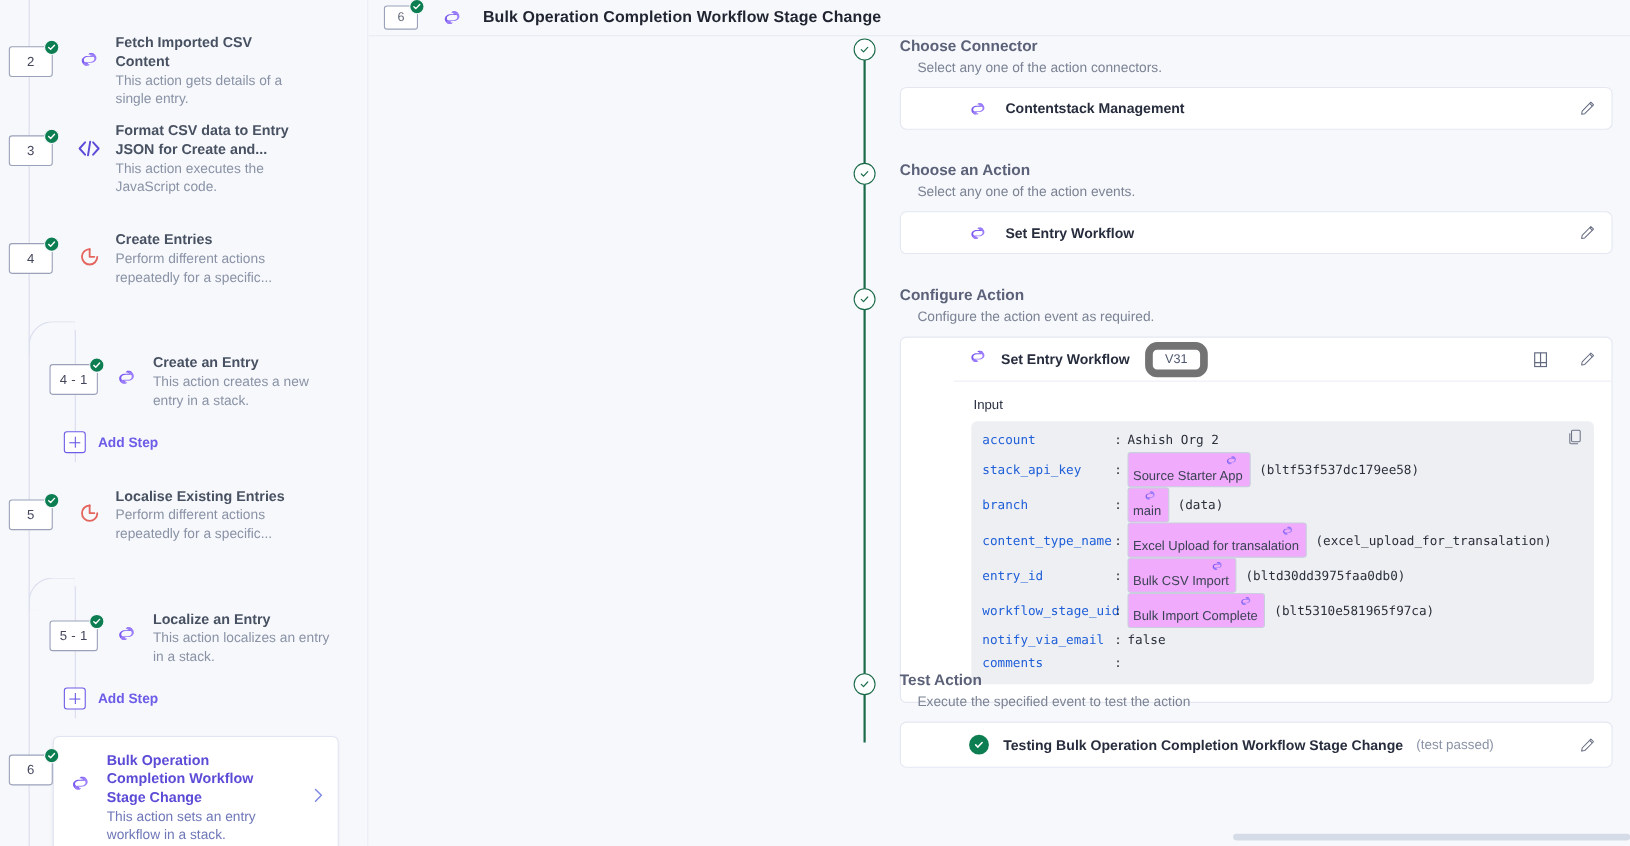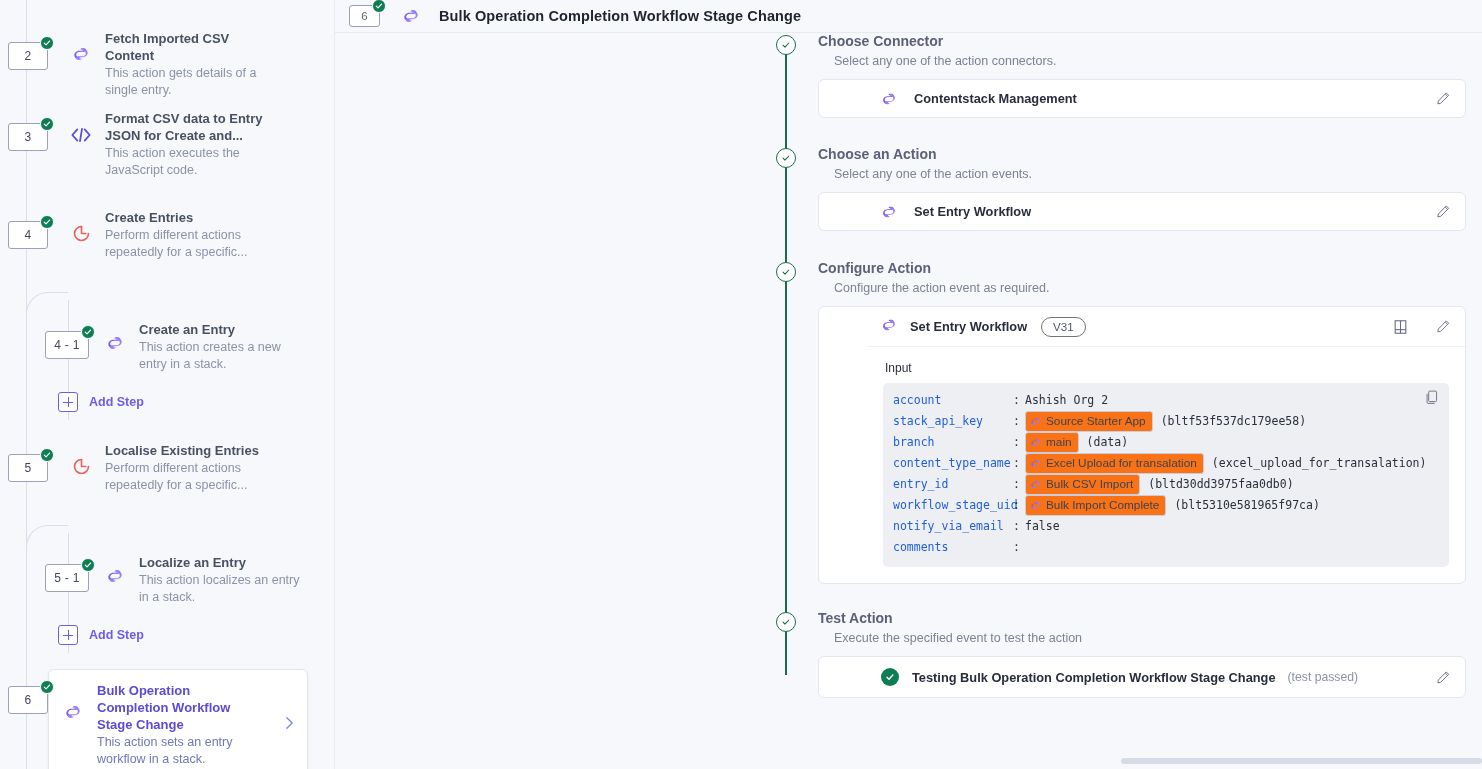--- a/index.html
+++ b/index.html
@@ -238,21 +238,21 @@
     margin-left: 13px;
     font-size: 12.8px;
     font-weight: bold;
     color: #272d3d;
   }
   .row-actions { margin-left: auto; display: flex; align-items: center; gap: 28px; }
   .icon-btn { display:flex; align-items:center; justify-content:center; cursor:pointer; }
 
   .v-badge {
     margin-left: 14px;
-    border: 1px solid #737373;
+    border: 7px solid #737373;
     border-radius: 11px;
     padding: 2px 11px;
     font-size: 11.5px;
     color: #505770;
     line-height: 14px;
   }
 
   .config-card .card-head {
     display: flex; align-items: center;
     height: 40px;
@@ -287,30 +287,31 @@
   }
   .kv-key {
     width: 120px;
     flex: 0 0 120px;
     color: #1f5fd8;
   }
   .kv-colon { width: 12px; flex: 0 0 12px; color: #30353f; }
   .kv-val { color: #2a2f3a; display: flex; align-items: center; flex-wrap: nowrap; }
   .chip {
     display: inline-flex;
-    align-items: center;
-    background: #f97316;
+    align-items: flex-end;
+    background: #f0abfc;
     border: 1px solid #c9cede;
     border-radius: 3px;
     padding: 1px 6px 1px 4px;
     margin-right: 8px;
     font-family: "Liberation Sans", sans-serif;
     font-size: 11.8px;
     color: #3b4354;
     white-space: nowrap;
+    flex-direction: column;
   }
   .chip .cs-ico { margin-right: 5px; display:flex; align-items:center; }
   .kv-uid {
     color: #2a2f3a;
     font-family: "DejaVu Sans Mono", "Liberation Mono", monospace;
     font-size: 11.5px;
     white-space: nowrap;
   }
 
   .test-row { height: 40px; justify-content: flex-end; }

